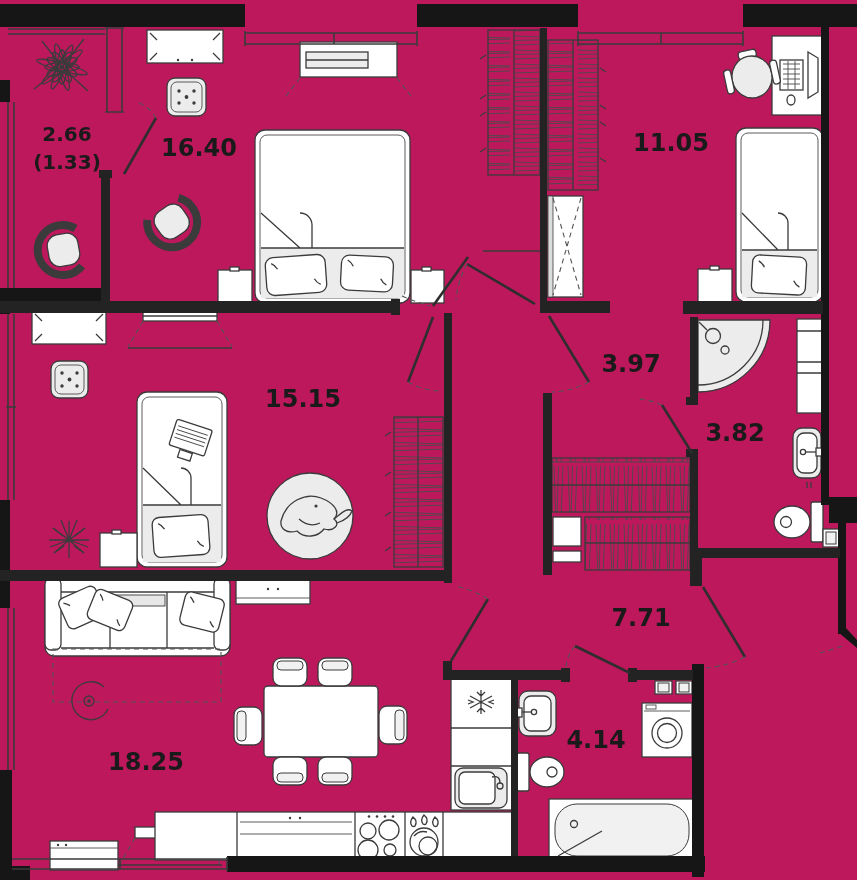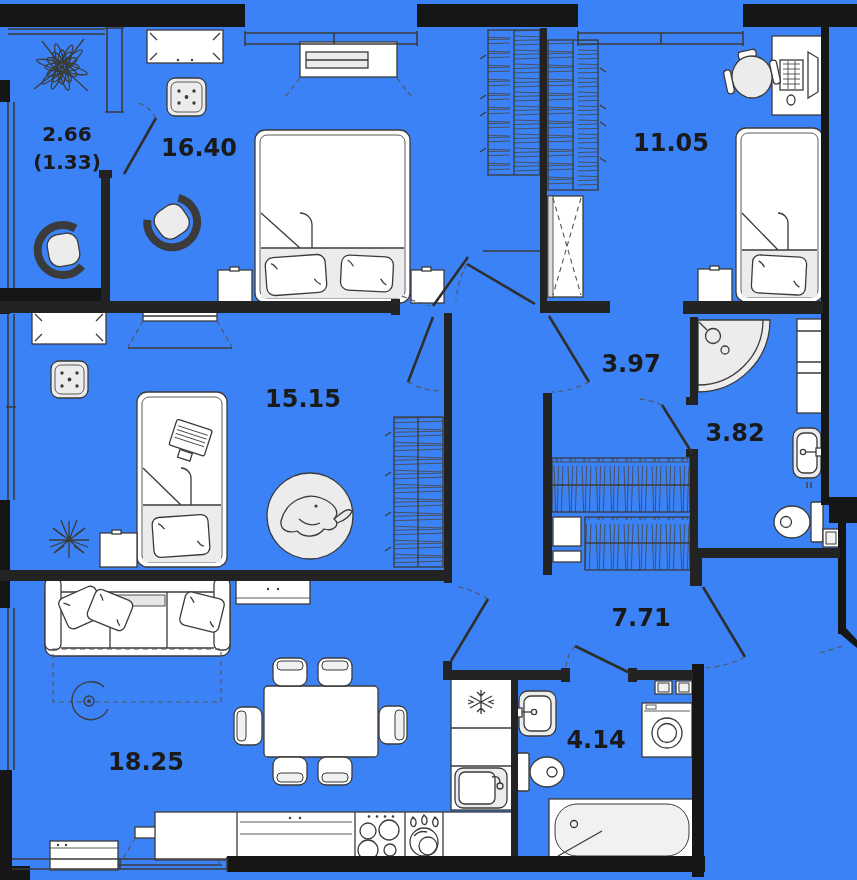--- a/index.html
+++ b/index.html
@@ -1,16 +1,16 @@
 <!DOCTYPE html>
 <html><head>
 <meta charset="utf-8">
 <style>
   html,body{margin:0;padding:0;background:#fff;}
-  .stage{position:relative;width:857px;height:880px;background:#3b82f6;overflow:hidden;}
+  .stage{position:relative;width:857px;height:880px;background:#be185d;overflow:hidden;}
   svg{display:block;}
   
   .w   {fill:#161616;stroke:none;}                                  
   .iw  {fill:#232323;stroke:none;}                                  
   .ln  {stroke:#3b3b3b;stroke-width:1.3;fill:none;}
   .lnw {stroke:#3b3b3b;stroke-width:1.3;fill:#fff;}
   .lng {stroke:#3b3b3b;stroke-width:1.3;fill:#ececec;}
   .lngl{stroke:#3b3b3b;stroke-width:1;fill:#f1f1f1;}
   .thin{stroke:#4a4a4a;stroke-width:0.9;fill:none;}
   .dash{stroke:#555;stroke-width:1.1;stroke-dasharray:5 4;fill:none;}

